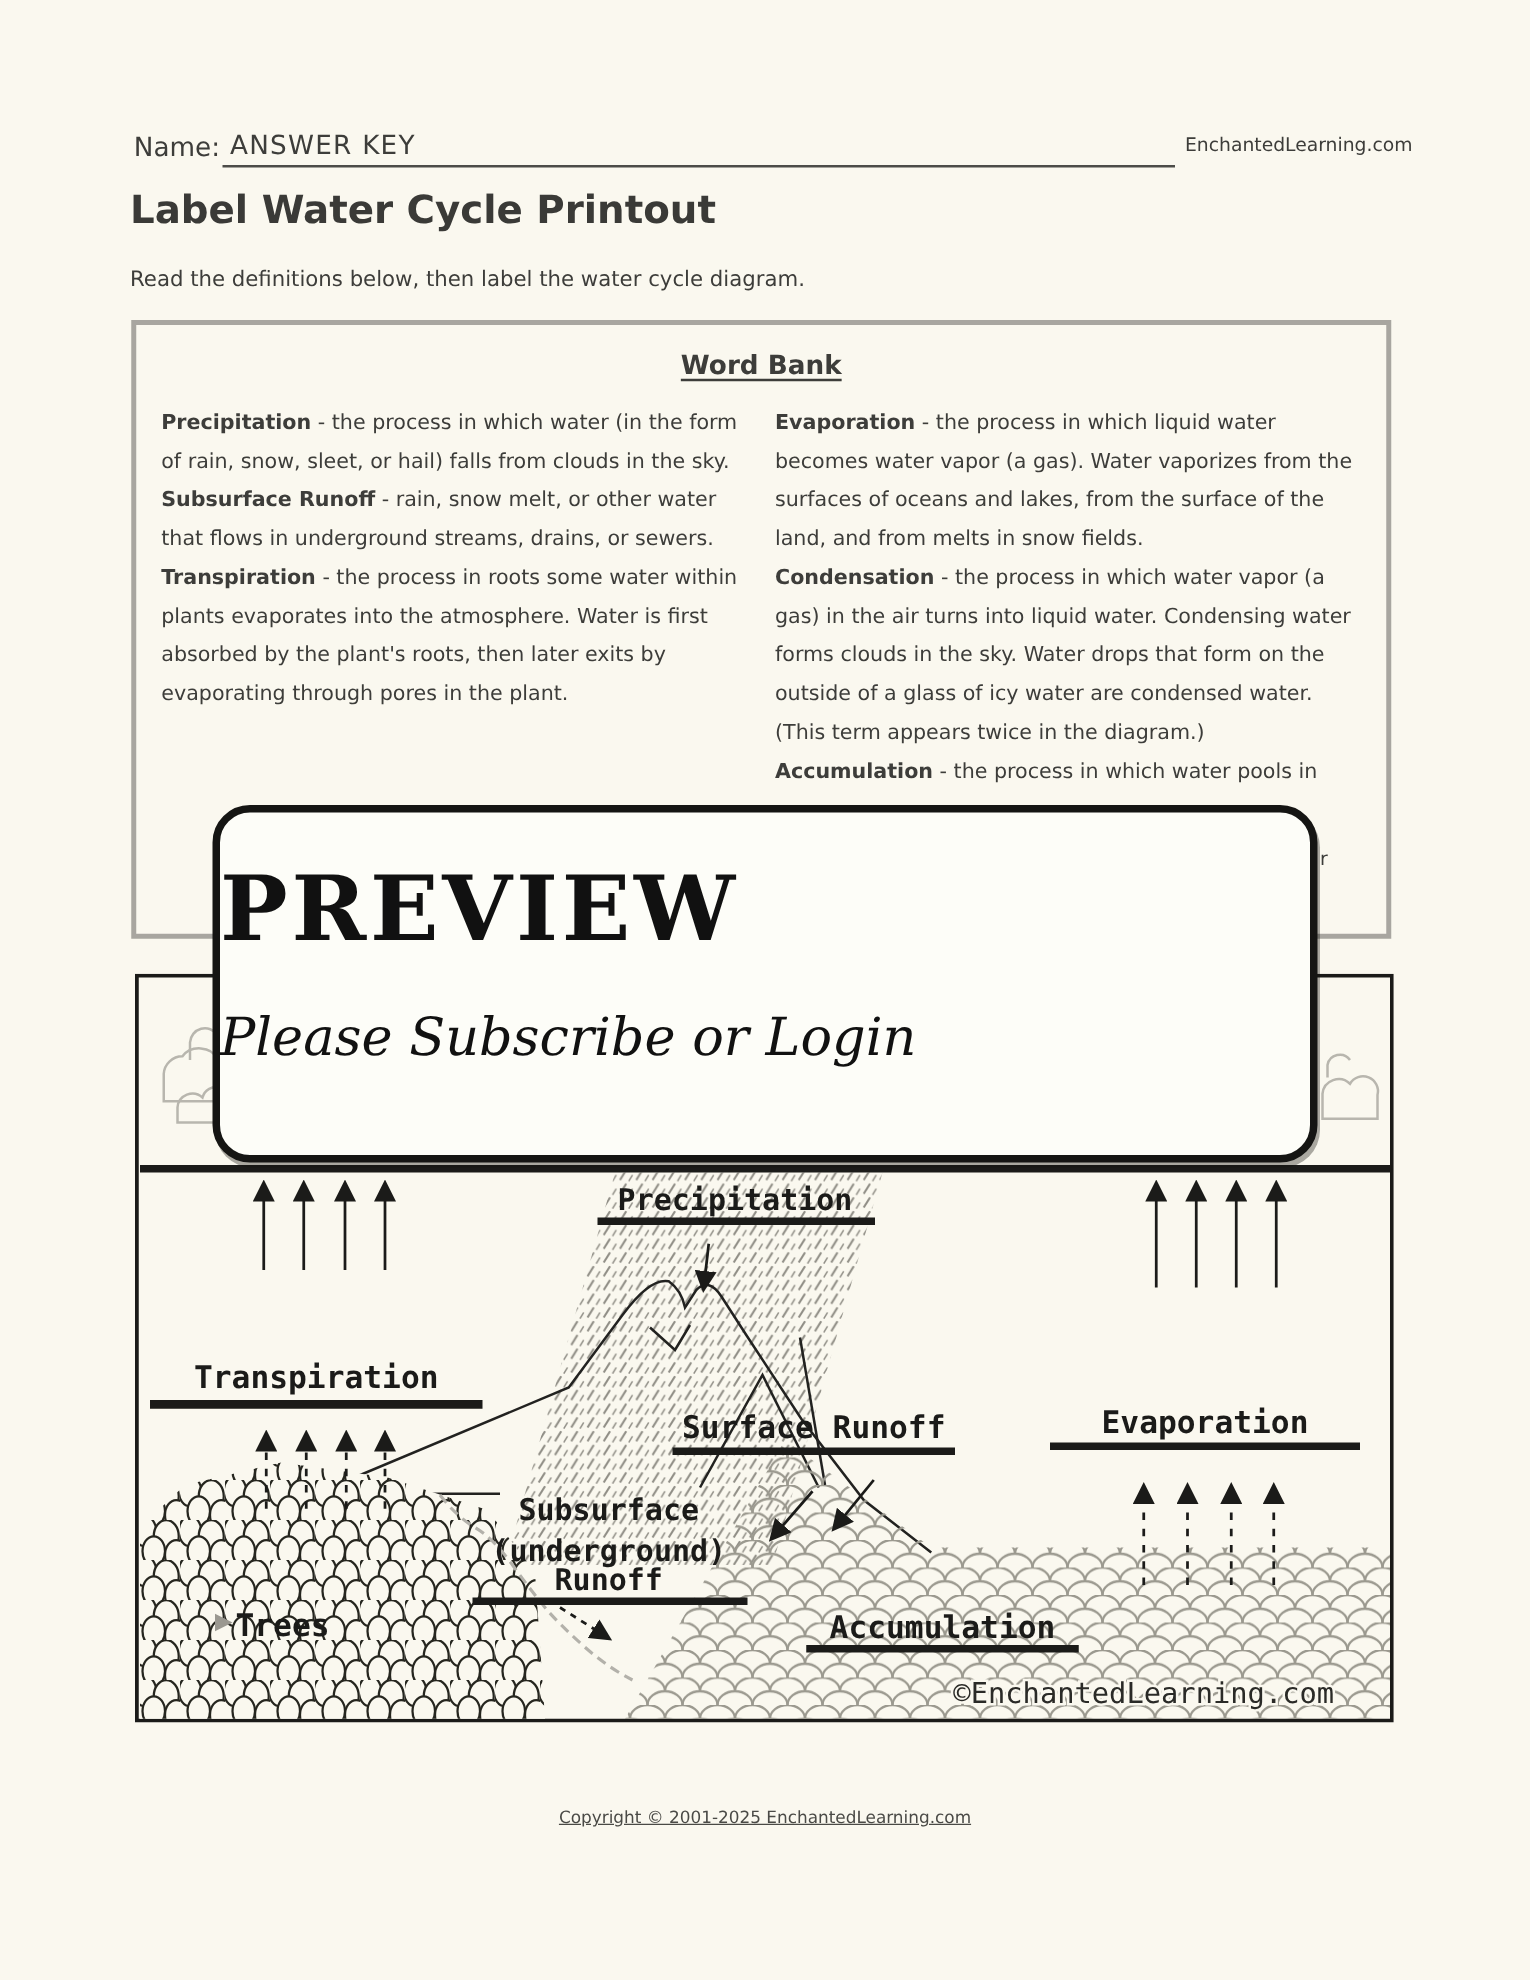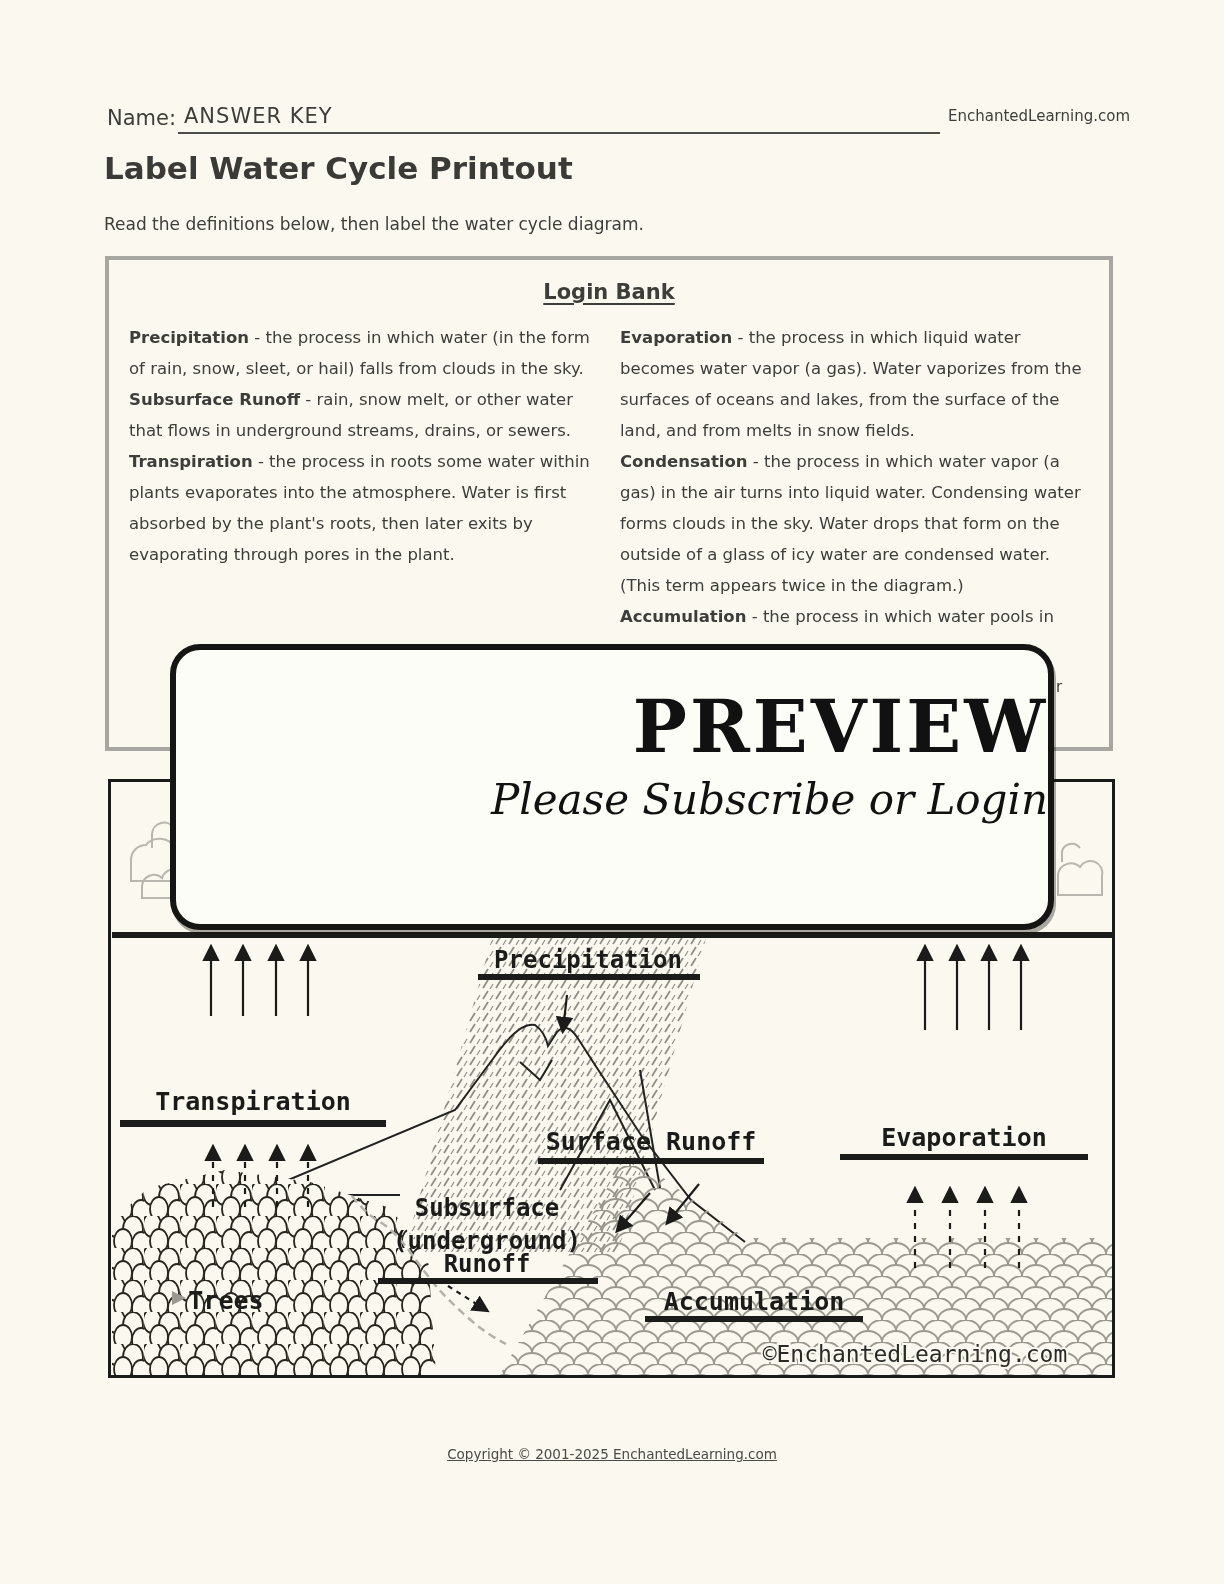--- a/index.html
+++ b/index.html
@@ -26,25 +26,25 @@
   .wb-col{position:absolute;top:62px;width:468px;font-size:16.5px;line-height:31px;}
   .wb-col p{margin:0;}
   .wb-col-left{left:20px;}
   .wb-col-right{left:511px;width:465px;}
   .wb-fragment{left:1056px;top:678px;font-size:15px;}
   
   .preview-box{
     left:170px;top:644px;width:884px;height:286px;box-sizing:border-box;
     background:#fdfdf8;border:6px solid #151513;border-radius:30px;
     box-shadow:2px 4px 0 rgba(20,20,15,0.35);
-    text-align:right;color:#111;
+    text-align:left;color:#111;
   }
   .preview-title{margin-top:34px;font-family:"DejaVu Serif",serif;font-size:72px;
     font-weight:600;letter-spacing:3px;}
-  .preview-sub{margin-top:6px;font-family:"DejaVu Serif",serif;font-style:italic;
+  .preview-sub{margin-top:36px;font-family:"DejaVu Serif",serif;font-style:italic;
     font-size:42px;}
   
   .diagram-svg{left:108px;top:779px;}
   .dlabel{font-family:"DejaVu Sans Mono",monospace;font-weight:bold;fill:#1b1b19;}
   .watermark{font-family:"DejaVu Sans Mono",monospace;fill:#2a2a27;
     paint-order:stroke;stroke:#faf8ef;stroke-width:4px;}
   
   .footer{left:0;top:1446px;width:100%;text-align:center;font-size:13.5px;color:#4a4a46;text-decoration:underline;}
 </style>
 </head>
@@ -53,21 +53,21 @@
 <div class="page">
 
   <div class="abs name-label">Name:</div>
   <div class="abs name-value">ANSWER KEY</div>
   <div class="abs name-underline"></div>
   <div class="abs site-link">EnchantedLearning.com</div>
   <div class="abs page-title">Label Water Cycle Printout</div>
   <div class="abs instructions">Read the definitions below, then label the water cycle diagram.</div>
 
   <div class="abs word-bank">
-    <div class="wb-heading">Login Bank</div>
+    <div class="wb-heading">Word Bank</div>
     <div class="wb-col wb-col-left">
       <p><b>Precipitation</b><span> - the process in which water (in the form of rain, snow, sleet, or hail) falls from clouds in the sky.</span></p>
       <p><b>Subsurface Runoff</b><span> - rain, snow melt, or other water that flows in underground streams, drains, or sewers.</span></p>
       <p><b>Transpiration</b><span> - the process in roots some water within plants evaporates into the atmosphere. Water is first absorbed by the plant's roots, then later exits by evaporating through pores in the plant.</span></p>
     </div>
     <div class="wb-col wb-col-right">
       <p><b>Evaporation</b><span> - the process in which liquid water becomes water vapor (a gas). Water vaporizes from the surfaces of oceans and lakes, from the surface of the land, and from melts in snow fields.</span></p>
       <p><b>Condensation</b><span> - the process in which water vapor (a gas) in the air turns into liquid water. Condensing water forms clouds in the sky. Water drops that form on the outside of a glass of icy water are condensed water. (This term appears twice in the diagram.)</span></p>
       <p><b>Accumulation</b><span> - the process in which water pools in</span></p>
     </div>

